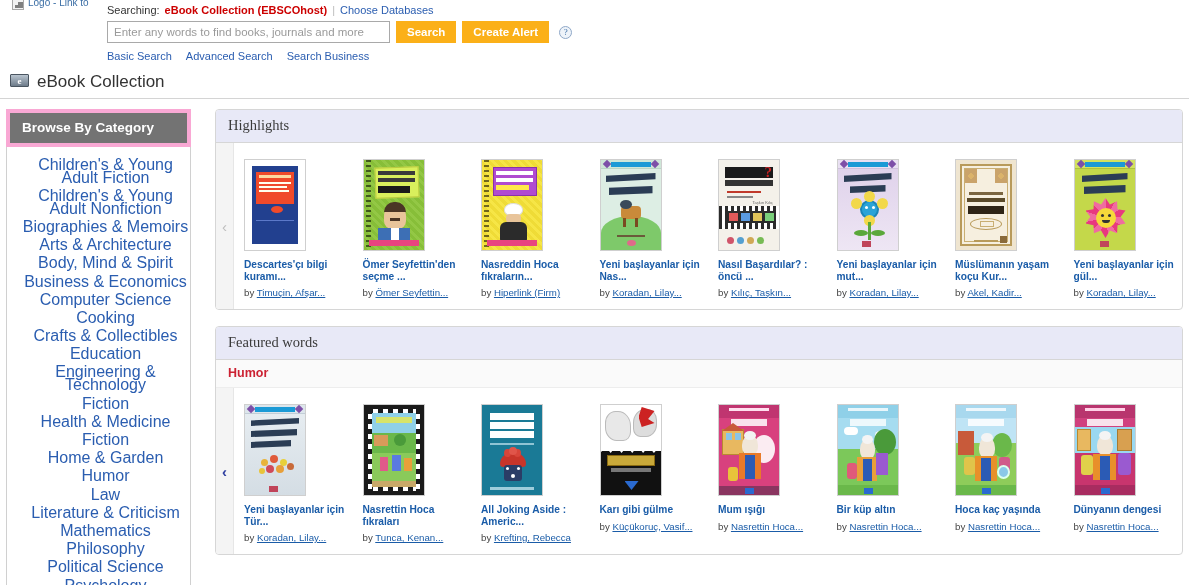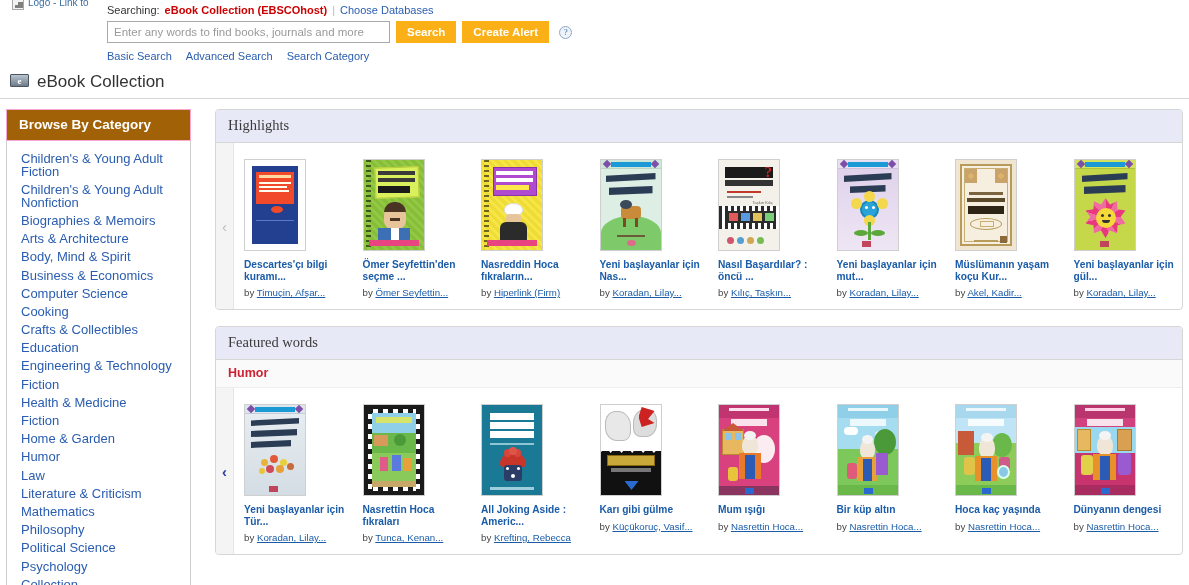--- a/index.html
+++ b/index.html
@@ -99,38 +99,39 @@
     font-size: 17px; color: #333; font-weight: normal;
   }
   .title-rule { border-top: 1px solid #d4d4d4; margin: 0 0 10px 0; }
 
   
   .main { display: flex; gap: 0; padding-left: 6px; }
 
   
   .sidebar { width: 185px; flex: none; }
   .sidebar-header {
-    background: #a16207;
+    background: #737373;
     color: #ffffff;
     font-size: 13.5px; font-weight: bold;
     padding: 7px 0 8px 12px;
-    border: 1px solid #f9a8d4;
+    border: 4px solid #f9a8d4;
   }
   .sidebar-body {
     border: 1px solid #d0d0d0; border-top: none;
     background: #ffffff;
     padding: 8px 0 6px 0;
     height: 450px;
   }
   .cat-item {
     display: block;
-    color: #2a5db0; font-size: 13px;
+    color: #2a5db0; font-size: 16px;
     text-decoration: none;
     padding: 2.6px 0 2.6px 14px;
     line-height: 13px;
+    text-align: center;
   }
 
   
   .content { flex: 1; padding-left: 24px; padding-right: 6px; }
 
   .panel {
     border: 1px solid #d6d6d6; border-radius: 4px;
     background: #ffffff; margin-bottom: 16px;
     position: relative; overflow: hidden;
   }
@@ -226,21 +227,21 @@
     <div class="search-row">
       <input class="search-input" type="text" placeholder="Enter any words to find books, journals and more" style="">
       <button class="btn-orange">Search</button>
       <button class="btn-orange">Create Alert</button>
       <span class="help-icon">?</span>
     </div>
 
     <div class="sublinks">
       <a class="sublink" href="#">Basic Search</a>
       <a class="sublink" href="#">Advanced Search</a>
-      <a class="sublink" href="#">Search Category</a>
+      <a class="sublink" href="#">Search Business</a>
     </div>
 
   </div>
 </div>
 
 <div class="page-title-bar">
   <span class="monitor-icon">
     <span class="monitor-screen">
         <span class="monitor-e">e</span>
       </span>

